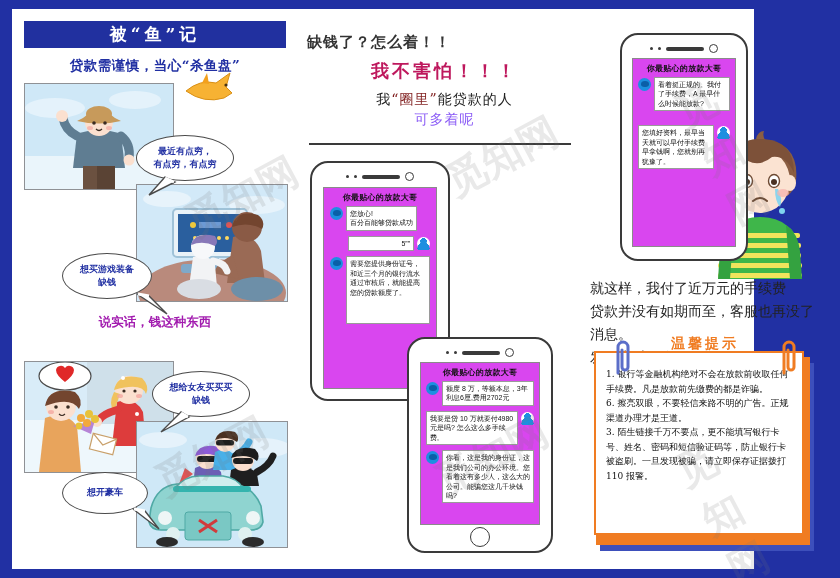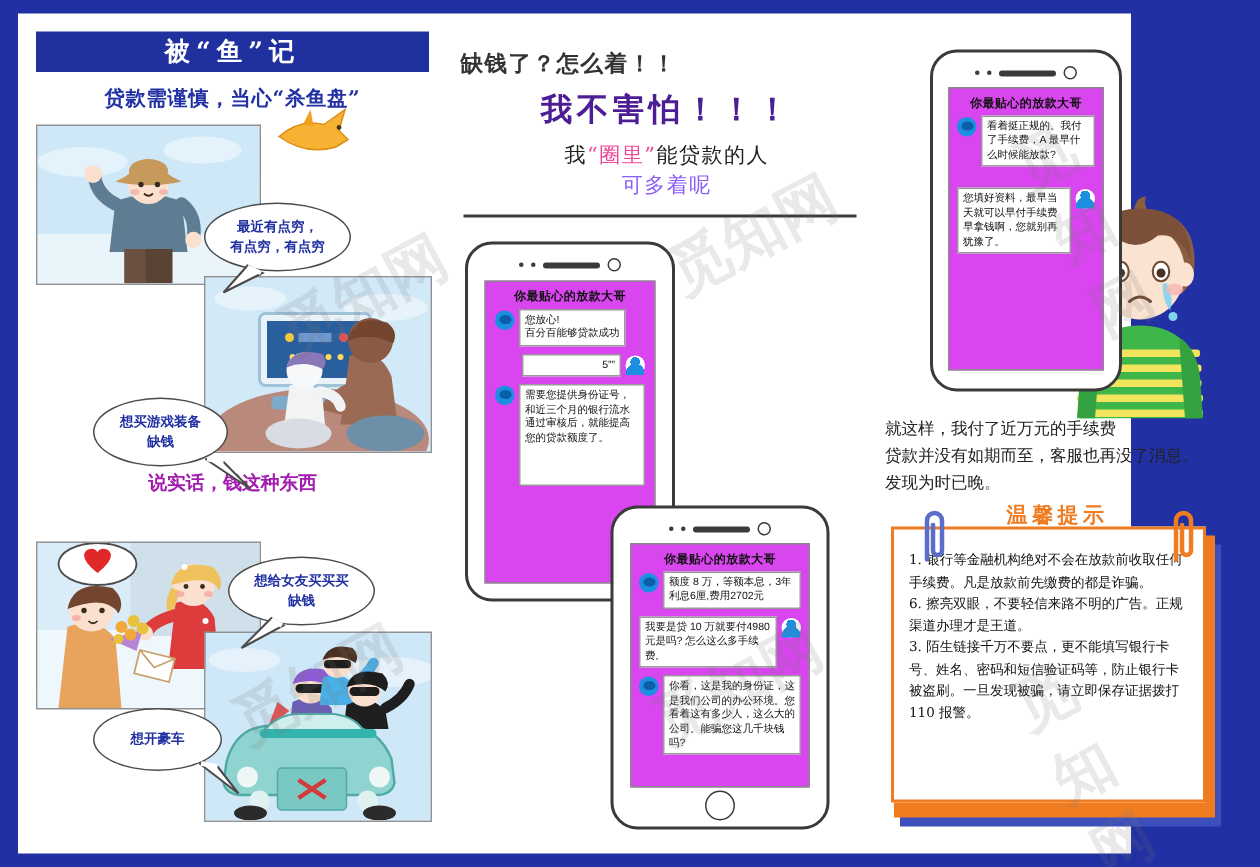--- a/index.html
+++ b/index.html
@@ -53,26 +53,26 @@
   }
   .mid-caption .l1{color:#a21caf;font-size:12.5px;font-weight:bold;
     font-family:"DejaVu Serif","Liberation Serif",serif;}
   .mid-caption .l2{color:#2130a3;font-size:12.5px;font-weight:bold;
     font-family:"DejaVu Serif","Liberation Serif",serif;}
 
   
   #mid-head{position:absolute;left:10px;top:24px;width:275px;}
   #mh1{font-size:15px;color:#333;font-weight:bold;letter-spacing:1px;
        font-family:"DejaVu Serif","Liberation Serif",serif;}
-  #mh2{font-size:21px;color:#4c1d95;font-weight:bold;text-align:center;
+  #mh2{font-size:18px;color:#be185d;font-weight:bold;text-align:center;
        letter-spacing:3px;margin-top:7px;
        font-family:Liberation Mono, monospace;}
   #mh3{font-size:14px;color:#222;text-align:center;margin-top:8px;letter-spacing:1px;
        font-family:"DejaVu Serif","Liberation Serif",serif;}
-  #mh3 .hl{color:#ec4899;}
+  #mh3 .hl{color:#7f1d1d;}
   #mh4{font-size:14px;color:#8b5cf6;text-align:center;margin-top:2px;letter-spacing:1px;
        font-family:"DejaVu Serif","Liberation Serif",serif;}
   #mid-rule{position:absolute;left:12px;top:134px;width:262px;height:2px;background:#3a3a3a;}
 
   
   .phone{
     position:absolute;background:#fff;border:2.2px solid #3a3a3a;
     border-radius:18px;z-index:5;
   }
   .phone .speaker-row{
@@ -114,21 +114,21 @@
     font-size:7px;line-height:1.35;color:#111;max-width:84px;
     margin-left:3px;word-break:break-all;
   }
   .bub.out{margin-left:0;margin-right:3px;text-align:left;}
   .bub.short{min-width:58px;text-align:right;}
 
   
   #cry-boy{position:absolute;right:10px;top:120px;width:96px;height:150px;z-index:3;}
   #story{
     position:absolute;left:0;top:268px;width:228px;
-    font-size:11px;line-height:1.65;color:#222;
+    font-size:14px;line-height:1.65;color:#222;
     font-family:"DejaVu Serif","Liberation Serif",serif;
   }
   #tips-wrap{position:absolute;left:4px;top:342px;width:222px;height:200px;}
   #tips-shadow-blue{position:absolute;left:6px;top:12px;width:214px;height:188px;background:#3d4fbb;}
   #tips-shadow-orange{position:absolute;left:2px;top:6px;width:214px;height:188px;background:#f07c22;}
   #tips-card{
     position:absolute;left:0;top:0;width:206px;height:180px;
     background:#fff;border:2.5px solid #f07c22;
   }
   #tips-title{
@@ -228,21 +228,21 @@
          <ellipse cx="120" cy="104" rx="26" ry="12" fill="#6d8fa8"></ellipse>
 
          <path d="M56 72 q14 -6 22 8 l2 22 h-28z" fill="#f2f3f5"></path>
          <circle cx="66" cy="62" r="12" fill="#f7f8fa"></circle>
          <path d="M54 60 q4 -14 24 -9 q4 6 0 10 q-12 -6 -24 -1z" fill="#8878b8"></path>
          <path d="M76 76 q12 2 14 10" stroke="#f2f3f5" stroke-width="7" fill="none" stroke-linecap="round"></path>
          <ellipse cx="62" cy="104" rx="22" ry="10" fill="#d9dde3"></ellipse>
        </svg>
      </div>
 
-     <div class="bubble" style="left:38px;top:244px;width:88px;height:44px;">
+     <div class="bubble" style="left:38px;top:232px;width:88px;height:44px;">
        <span class="bubble-line">想买游戏装备</span>
        <span class="bubble-line">缺钱</span>
        <svg style="position:absolute;right:-22px;bottom:-18px;" width="40" height="24" viewBox="0 0 40 24">
          <path d="M4 2 L34 22 L16 4z" fill="#fff" stroke="#4b4b4b" stroke-width="1.4"></path>
          <path d="M5 2 L16 4" stroke="#fff" stroke-width="3"></path>
        </svg>
      </div>
 
      <div class="mid-caption" style="top:292px;">
        <div class="l1">说实话，钱这种东西</div>

